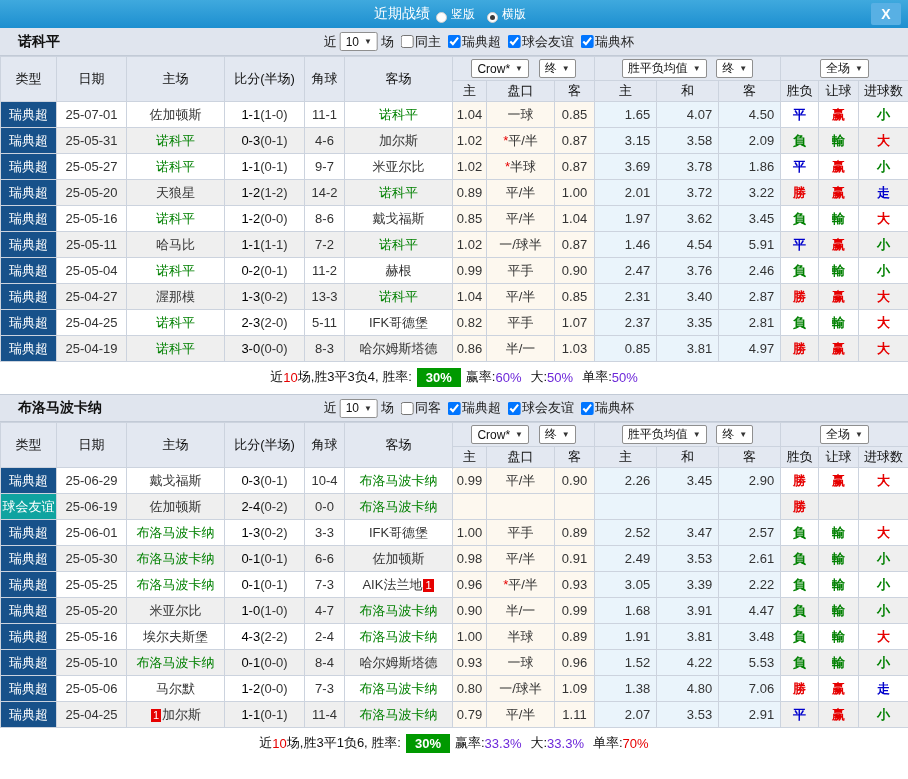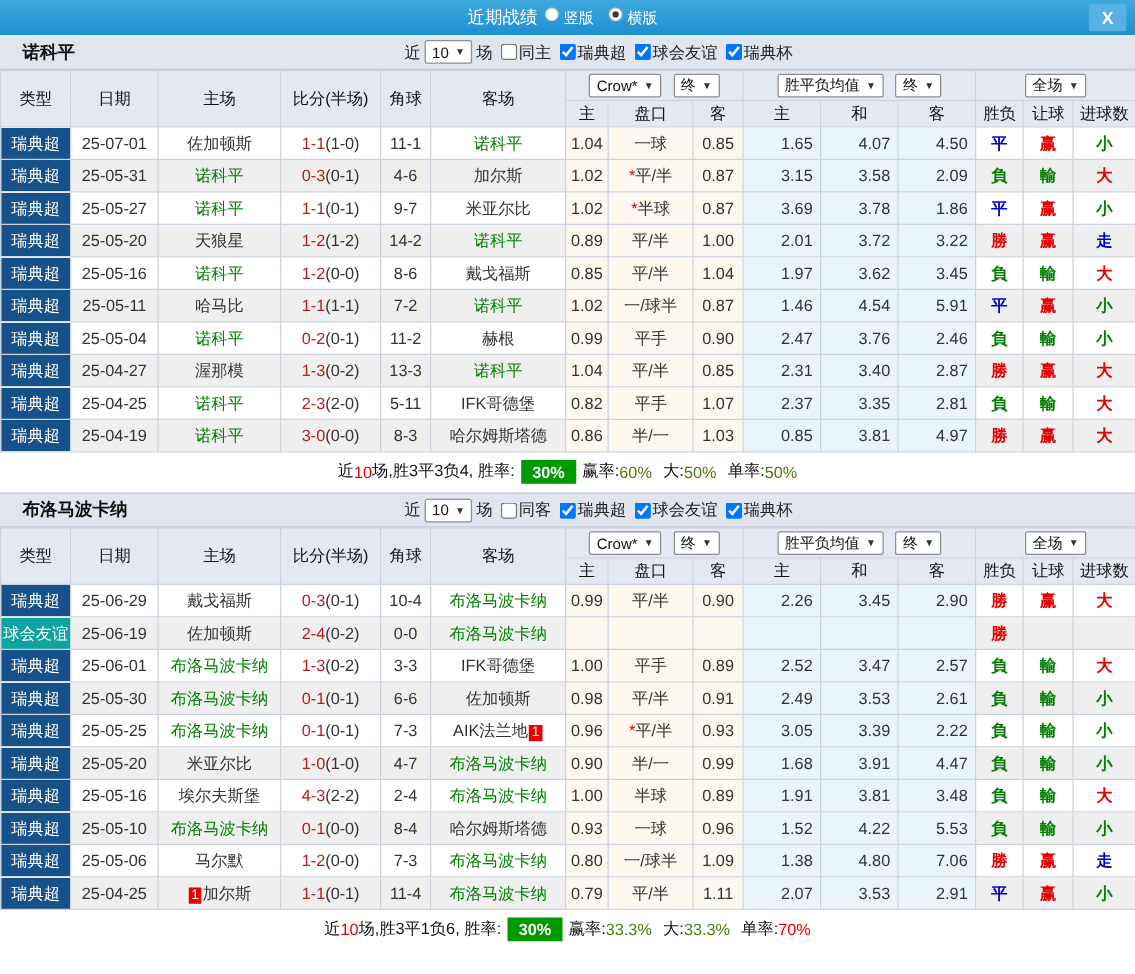--- a/index.html
+++ b/index.html
@@ -8,21 +8,21 @@
     height: 779px; overflow: hidden; background: #fff; position: relative;
     font-family: "Liberation Sans", "DejaVu Sans", sans-serif; font-size: 13px; color: #222;
   }
   
   .titlebar {
     height: 28px; background: linear-gradient(#3fa9de, #1d8fd0);
     display: flex; align-items: center; justify-content: center; position: relative; color: #fff;
   }
   .titlebar .title { font-weight: normal; font-size: 14px; }
   .radio-group { display: inline-flex; align-items: center; gap: 4px; margin-left: 6px; font-size: 12px; }
-  .radio-item { display: inline-flex; align-items: flex-start; gap: 4px; margin-right: 8px; cursor: pointer; }
+  .radio-item { display: inline-flex; align-items: flex-end; gap: 4px; margin-right: 8px; cursor: pointer; }
   .radio {
     width: 11px; height: 11px; border-radius: 50%; background: #fdfdfd;
     border: 1px solid #cfcfcf; display: inline-block; position: relative;
   }
   .radio.on::after { content: ""; position: absolute; left: 2px; top: 2px; right: 2px; bottom: 2px; border-radius: 50%; background: #3a3a3a; }
   .close-btn {
     position: absolute; right: 7px; top: 3px; width: 30px; height: 22px; border-radius: 2px;
     background: #58b0e4; color: #fff; font-weight: bold; font-size: 14px; line-height: 22px;
     text-align: center; cursor: pointer;
   }
@@ -48,32 +48,32 @@
   thead th { background: #e3e8f1; font-weight: normal; font-size: 13px; color: #111; }
   tr.h1 th { height: 24px; }
   tr.h2 th { height: 21px; }
   tbody td { height: 26px; font-size: 13px; color: #333; background: #fff; }
   tbody tr:nth-child(even) td { background: #efefef; }
   tbody td.league { background: #17518a !important; color: #fff; }
   tbody td.league.friendly { background: #0fa3a0 !important; }
   tbody td.crm { background: #fdf8ef !important; }
   tbody td.avgc { background: #eaf4fb !important; padding-left: 24px; }
   .focal { color: #008000; }
-  .sc { color: #b91c1c; }
+  .sc { color: #000000; }
   .half { color: #333; }
   .star { color: #e60000; }
   .c-red { color: #e60000; font-weight: bold; }
   .c-green { color: #008000; font-weight: bold; }
   .c-blue { color: #0000cc; font-weight: bold; }
   .badge { background: #e60000; color: #fff; font-size: 11px; line-height: 13px; padding: 0 2px; display: inline-block; margin: 0 1px; }
   
   .summary { height: 30px; display: flex; align-items: center; justify-content: center; font-size: 13px; color: #111; }
   .rate-box { background: #009900; color: #fff; font-weight: bold; padding: 2px 9px; margin: 0 5px; }
   .v-red { color: #e60000; }
-  .v-blue { color: #4d7c0f; }
+  .v-blue { color: #6d28d9; }
   .sp { margin-left: 9px; }
   
   col.c1{width:56px} col.c2{width:70px} col.c3{width:98px} col.c4{width:80px} col.c5{width:40px}
   col.c6{width:108px} col.c7{width:34px} col.c8{width:68px} col.c9{width:40px} col.c10{width:62px}
   col.c11{width:62px} col.c12{width:62px} col.c13{width:38px} col.c14{width:40px} col.c15{width:50px}
 </style>
 </head>
 <body>
 
 <div class="titlebar">

